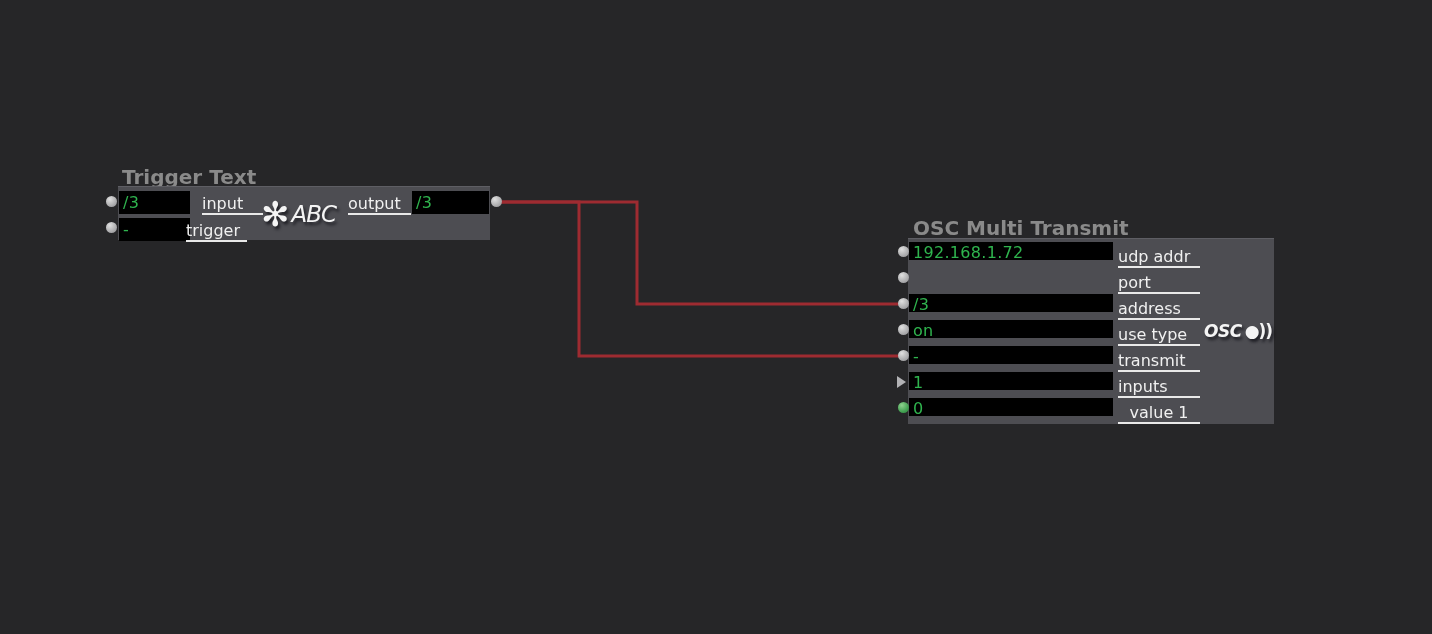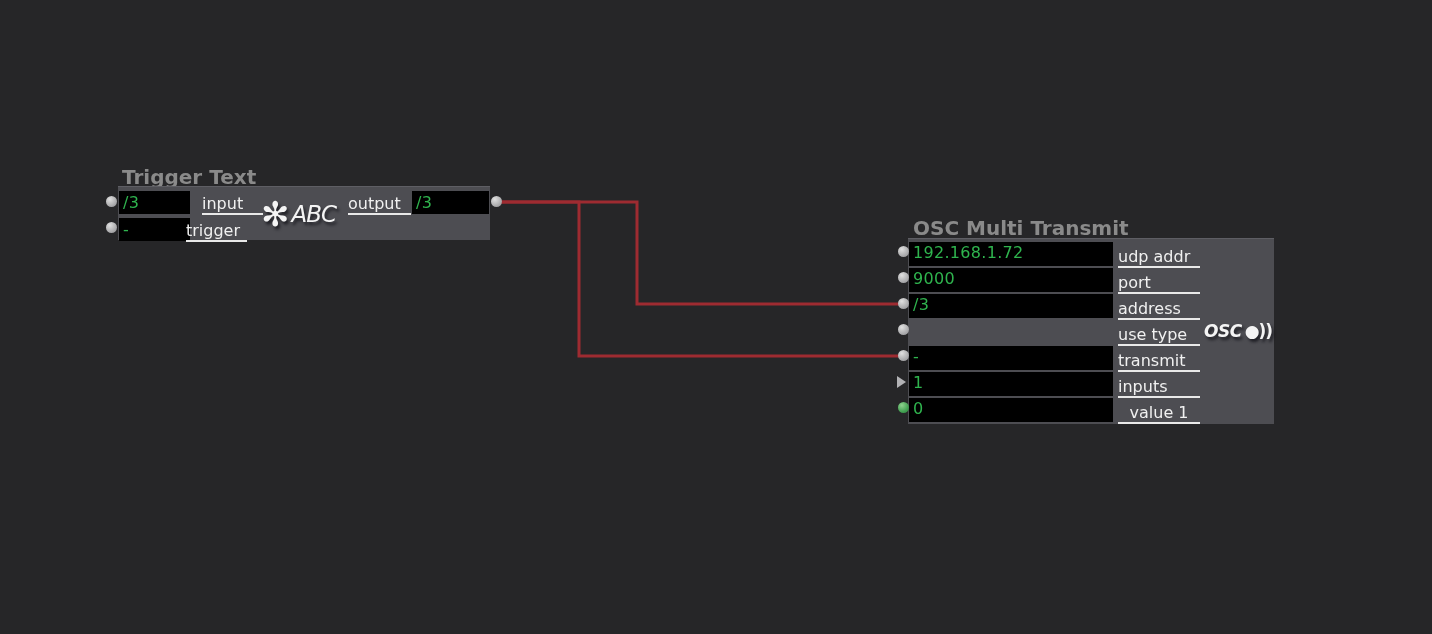--- a/index.html
+++ b/index.html
@@ -6,21 +6,21 @@
   body{width:1432px;height:634px;position:relative;overflow:hidden;
        font-family:"DejaVu Sans","Liberation Sans",sans-serif;}
   #canvas{position:absolute;inset:0;}
   .wires{position:absolute;left:0;top:0;z-index:1;}
   .node{position:absolute;z-index:2;}
   .node-title{position:absolute;font-weight:bold;font-size:20px;color:#8a8a8a;white-space:nowrap;}
   .node-body{position:absolute;background:#4d4d52;border-top:1px solid #5e5e64;box-sizing:border-box;}
   .field{position:absolute;background:#000;color:#2fb44e;font-size:16px;letter-spacing:.3px;
          padding-left:4px;box-sizing:border-box;white-space:nowrap;overflow:hidden;}
   .tfield{height:23px;line-height:23px;}
-  .ofield{height:24px;line-height:22px;}
+  .ofield{height:18px;line-height:22px;}
   .plabel{position:absolute;color:#f0f0f0;font-size:16px;line-height:18px;
           border-bottom:2px solid #e9e9e9;white-space:nowrap;}
   .port{position:absolute;width:11px;height:11px;border-radius:50%;z-index:3;
         background:radial-gradient(circle at 35% 30%,#e0e0e0,#a9a9ab 65%,#87878a);}
   .port.green{background:radial-gradient(circle at 35% 30%,#8ed18e,#3f9e4f 65%,#2c7d3c);}
   .port-triangle{position:absolute;width:0;height:0;z-index:3;
         border-left:9px solid #b2b2b5;border-top:6px solid transparent;border-bottom:6px solid transparent;}
   .icon{position:absolute;display:flex;align-items:center;color:#f4f4f4;
         text-shadow:2px 3px 3px rgba(8,8,14,.65);}
   .ast{font-size:34px;line-height:34px;font-weight:bold;}
@@ -57,26 +57,26 @@
     <div class="port" style="left:373px;top:33px;"></div>
   </div>
 
   <div class="node" style="left:908px;top:216px;width:366px;height:210px;">
     <div class="node-title" style="left:5px;top:0;">OSC Multi Transmit</div>
     <div class="node-body" style="left:0;top:22px;width:366px;height:186px;">
 
       <div class="field ofield" style="left:1px;top:3px;width:204px;">192.168.1.72</div>
       <div class="plabel" style="left:210px;top:9px;width:82px;">udp addr</div>
 
-      <div class="field ofield" style="left:1px;top:29px;width:204px;">9000</div>
       <div class="plabel" style="left:210px;top:35px;width:82px;">port</div>
 
       <div class="field ofield" style="left:1px;top:55px;width:204px;">/3</div>
       <div class="plabel" style="left:210px;top:61px;width:82px;">address</div>
 
+      <div class="field ofield" style="left:1px;top:81px;width:204px;">on</div>
       <div class="plabel" style="left:210px;top:87px;width:82px;">use type</div>
 
       <div class="field ofield" style="left:1px;top:107px;width:204px;">-</div>
       <div class="plabel" style="left:210px;top:113px;width:82px;">transmit</div>
 
       <div class="field ofield" style="left:1px;top:133px;width:204px;">1</div>
       <div class="plabel" style="left:210px;top:139px;width:82px;">inputs</div>
 
       <div class="field ofield" style="left:1px;top:159px;width:204px;">0</div>
       <div class="plabel" style="left:210px;top:165px;width:82px;text-align:center;">value 1</div>

